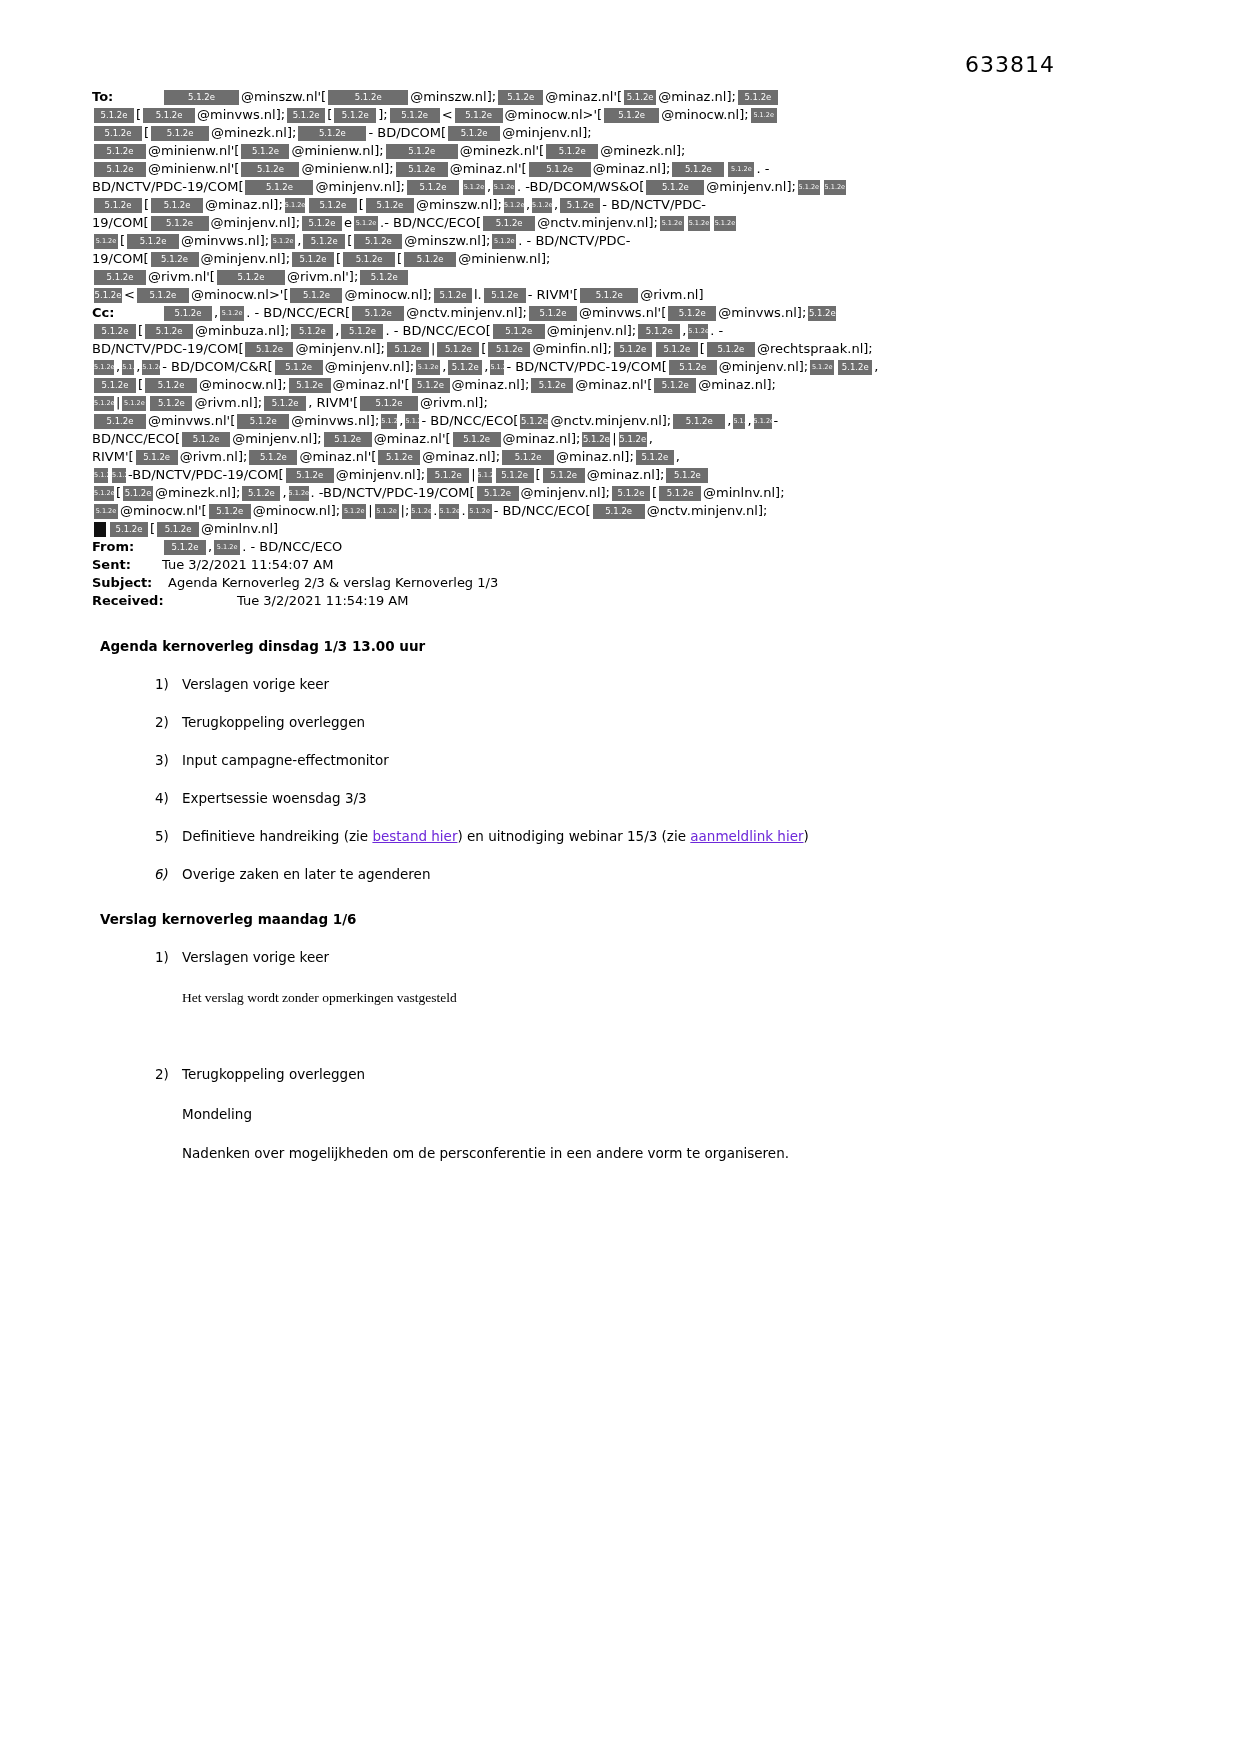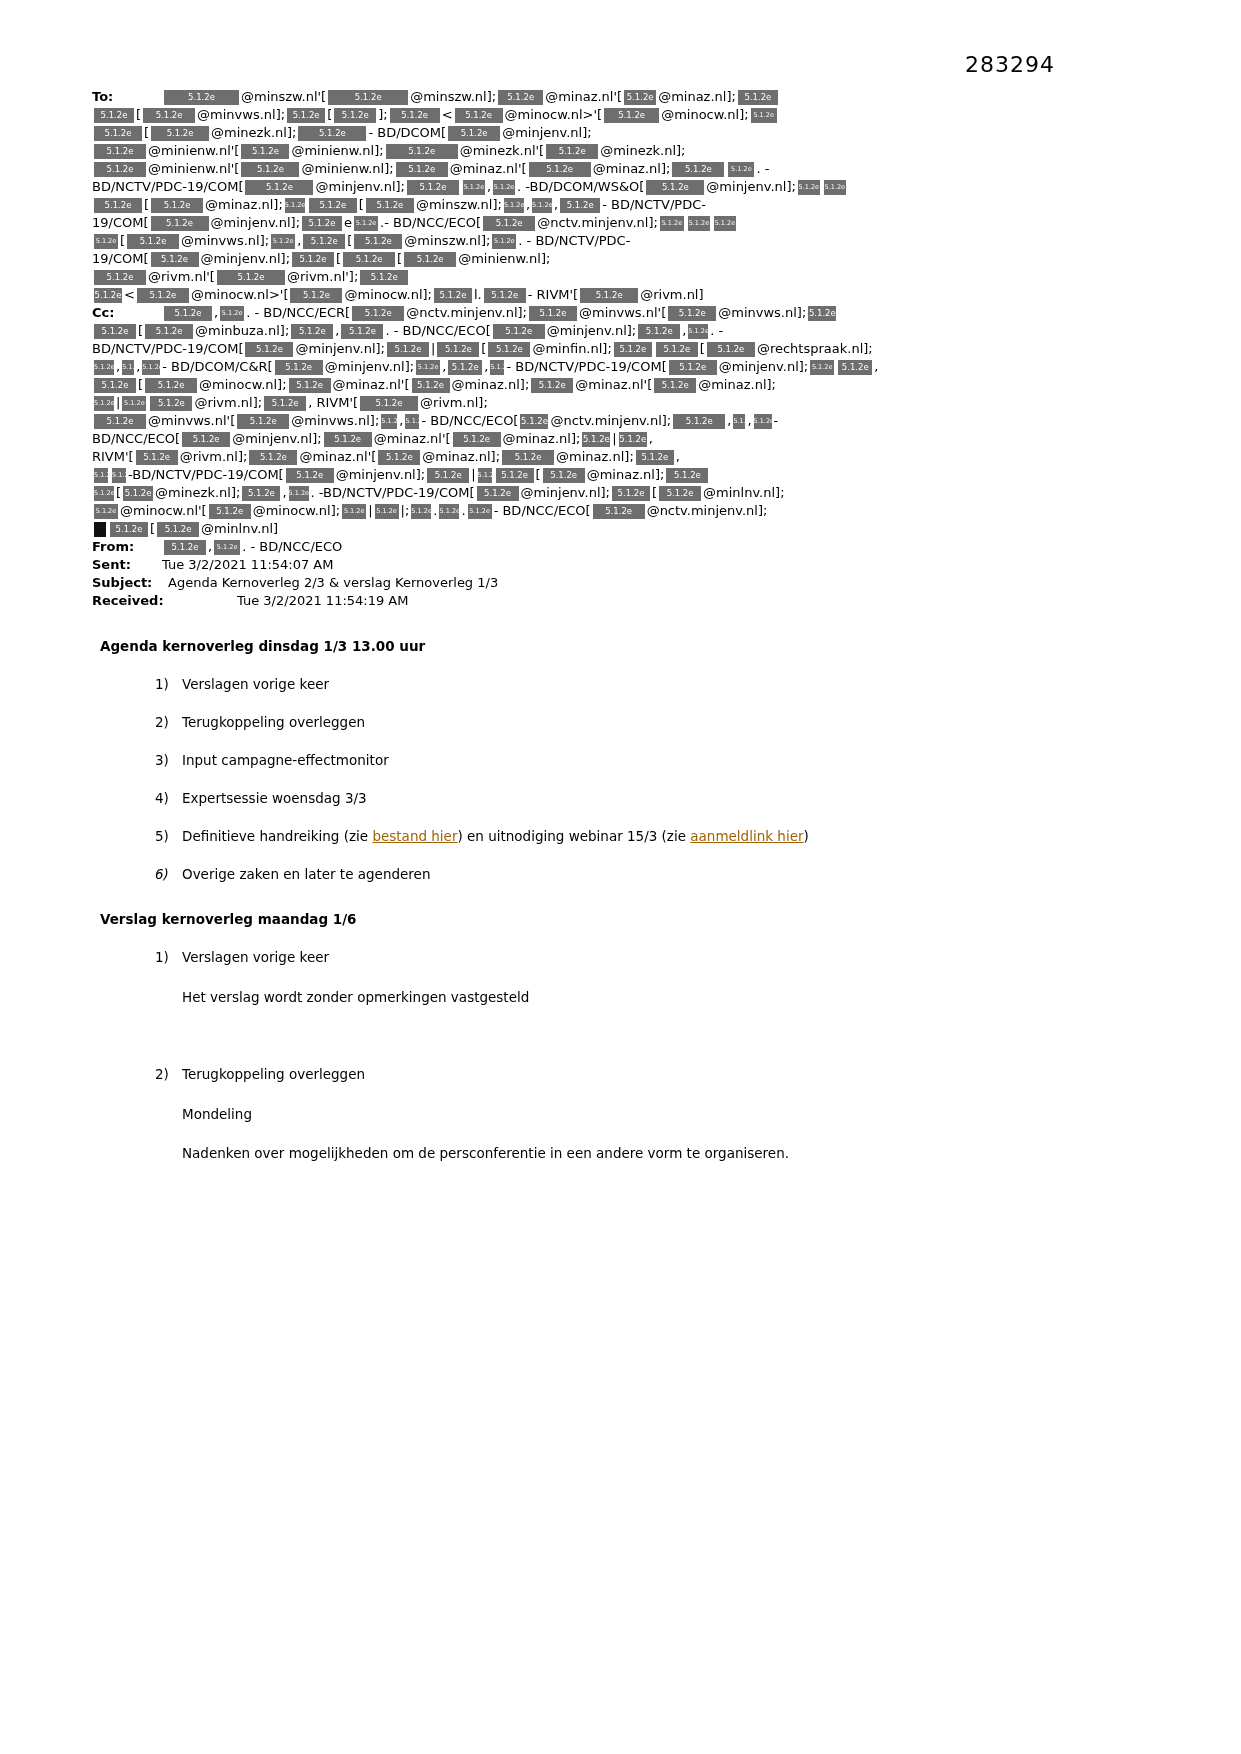--- a/index.html
+++ b/index.html
@@ -35,28 +35,28 @@
 
   .email-body { margin: 12px 70px 0 0; font-size: 13.5px; }
   .section-heading { font-weight: bold; font-size: 13.5px; margin: 28px 0 22px 100px; }
   .list-item { margin: 0 0 21px 155px; line-height: 17px; }
   .item-num { display: inline-block; width: 27px; }
   .item-num.italic { font-style: italic; }
   .item-text { }
   .sub-para { margin: 18px 120px 18px 182px; line-height: 21px; }
   .sub-para.italic { font-style: italic; }
   .sub-para.tight { margin-bottom: 2px; }
-  .sub-para.gap-after { margin-bottom: 58px; }
-  a.link { color: #a16207; text-decoration: underline; cursor: pointer; }
+  .sub-para.gap-after { margin-bottom: 58px; font-family: Liberation Serif, serif; }
+  a.link { color: #6d28d9; text-decoration: underline; cursor: pointer; }
 </style>
 </head>
 <body>
 
 <div class="page">
-  <div class="doc-number">283294</div>
+  <div class="doc-number">633814</div>
   <div class="email-header">
       <div class="field field-to">
         <div class="tok-line"><span class="field-label">To:</span><span class="redaction" style="width: 75px;">5.1.2e</span><span class="frag">@minszw.nl'[</span><span class="redaction" style="width: 80px;">5.1.2e</span><span class="frag">@minszw.nl];</span><span class="redaction" style="width: 45px;">5.1.2e</span><span class="frag">@minaz.nl'[</span><span class="redaction" style="width: 32px;">5.1.2e</span><span class="frag">@minaz.nl];</span><span class="redaction" style="width: 40px;">5.1.2e</span></div>
         <div class="tok-line"><span class="redaction" style="width: 40px;">5.1.2e</span><span class="frag">[</span><span class="redaction" style="width: 52px;">5.1.2e</span><span class="frag">@minvws.nl];</span><span class="redaction" style="width: 38px;">5.1.2e</span><span class="frag">[</span><span class="redaction" style="width: 42px;">5.1.2e</span><span class="frag">];</span><span class="redaction" style="width: 50px;">5.1.2e</span><span class="frag">&lt;</span><span class="redaction" style="width: 48px;">5.1.2e</span><span class="frag">@minocw.nl&gt;'[</span><span class="redaction" style="width: 55px;">5.1.2e</span><span class="frag">@minocw.nl];</span><span class="redaction tiny" style="width: 26px;">5.1.2e</span></div>
         <div class="tok-line"><span class="redaction" style="width: 48px;">5.1.2e</span><span class="frag">[</span><span class="redaction" style="width: 58px;">5.1.2e</span><span class="frag">@minezk.nl];</span><span class="redaction" style="width: 68px;">5.1.2e</span><span class="frag">- BD/DCOM[</span><span class="redaction" style="width: 52px;">5.1.2e</span><span class="frag">@minjenv.nl];</span></div>
         <div class="tok-line"><span class="redaction" style="width: 52px;">5.1.2e</span><span class="frag">@minienw.nl'[</span><span class="redaction" style="width: 48px;">5.1.2e</span><span class="frag">@minienw.nl];</span><span class="redaction" style="width: 72px;">5.1.2e</span><span class="frag">@minezk.nl'[</span><span class="redaction" style="width: 52px;">5.1.2e</span><span class="frag">@minezk.nl];</span></div>
         <div class="tok-line"><span class="redaction" style="width: 52px;">5.1.2e</span><span class="frag">@minienw.nl'[</span><span class="redaction" style="width: 58px;">5.1.2e</span><span class="frag">@minienw.nl];</span><span class="redaction" style="width: 52px;">5.1.2e</span><span class="frag">@minaz.nl'[</span><span class="redaction" style="width: 62px;">5.1.2e</span><span class="frag">@minaz.nl];</span><span class="redaction" style="width: 52px;">5.1.2e</span><span class="redaction tiny" style="width: 26px;">5.1.2e</span><span class="frag">. -</span></div>
         <div class="tok-line"><span class="frag">BD/NCTV/PDC-19/COM[</span><span class="redaction" style="width: 68px;">5.1.2e</span><span class="frag">@minjenv.nl];</span><span class="redaction" style="width: 52px;">5.1.2e</span><span class="redaction tiny" style="width: 22px;">5.1.2e</span><span class="frag">,</span><span class="redaction tiny" style="width: 22px;">5.1.2e</span><span class="frag">. -BD/DCOM/WS&amp;O[</span><span class="redaction" style="width: 58px;">5.1.2e</span><span class="frag">@minjenv.nl];</span><span class="redaction tiny" style="width: 22px;">5.1.2e</span><span class="redaction tiny" style="width: 22px;">5.1.2e</span></div>
         <div class="tok-line"><span class="redaction" style="width: 48px;">5.1.2e</span><span class="frag">[</span><span class="redaction" style="width: 52px;">5.1.2e</span><span class="frag">@minaz.nl];</span><span class="redaction tiny" style="width: 20px;">5.1.2e</span><span class="redaction" style="width: 48px;">5.1.2e</span><span class="frag">[</span><span class="redaction" style="width: 48px;">5.1.2e</span><span class="frag">@minszw.nl];</span><span class="redaction tiny" style="width: 20px;">5.1.2e</span><span class="frag">,</span><span class="redaction tiny" style="width: 20px;">5.1.2e</span><span class="frag">,</span><span class="redaction" style="width: 40px;">5.1.2e</span><span class="frag">- BD/NCTV/PDC-</span></div>
         <div class="tok-line"><span class="frag">19/COM[</span><span class="redaction" style="width: 58px;">5.1.2e</span><span class="frag">@minjenv.nl];</span><span class="redaction" style="width: 40px;">5.1.2e</span><span class="frag">e</span><span class="redaction tiny" style="width: 24px;">5.1.2e</span><span class="frag">.- BD/NCC/ECO[</span><span class="redaction" style="width: 52px;">5.1.2e</span><span class="frag">@nctv.minjenv.nl];</span><span class="redaction tiny" style="width: 24px;">5.1.2e</span><span class="redaction tiny" style="width: 22px;">5.1.2e</span><span class="redaction tiny" style="width: 22px;">5.1.2e</span></div>

